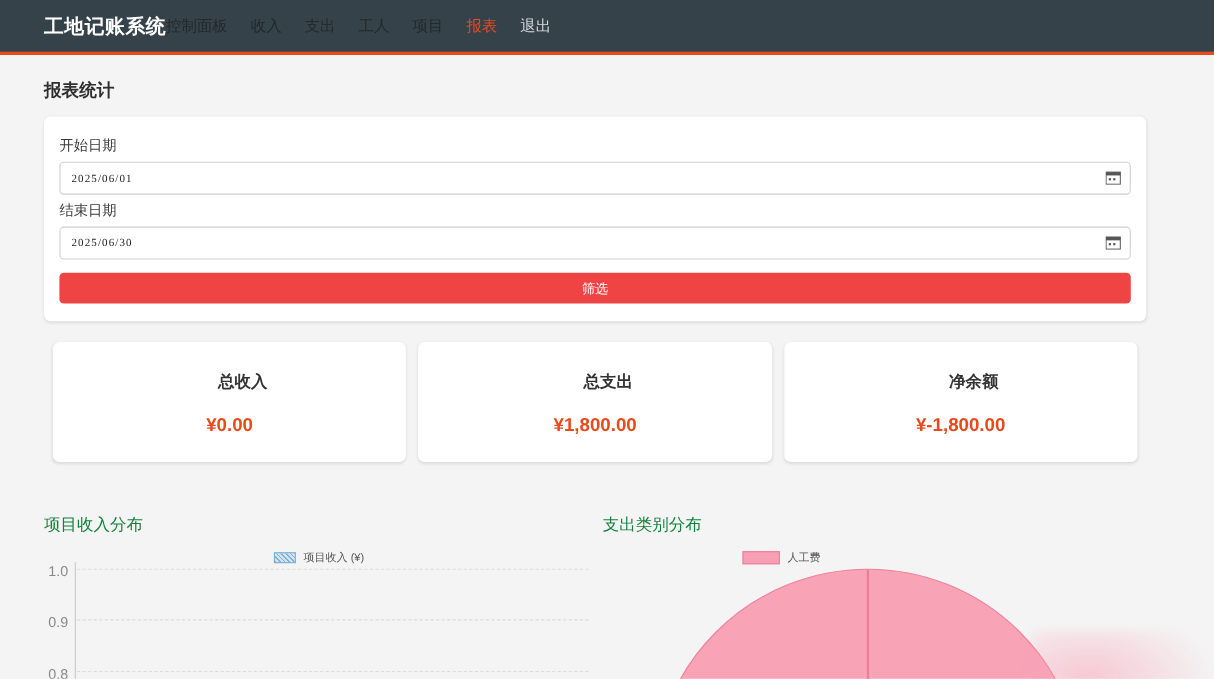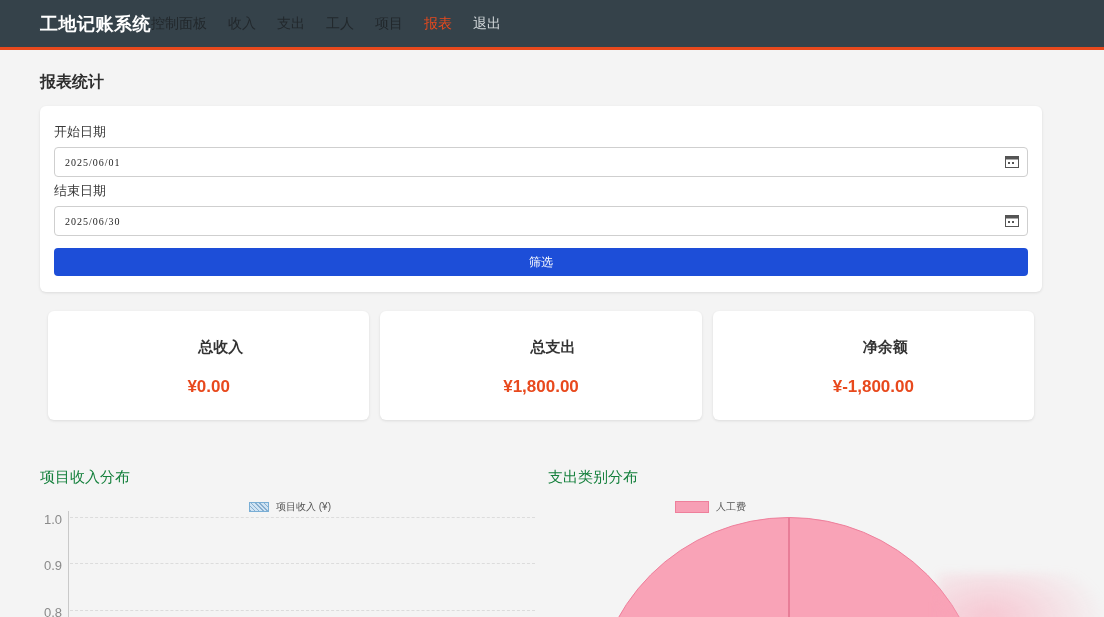--- a/index.html
+++ b/index.html
@@ -36,21 +36,21 @@
     width:100%; height:30px;
     border:1px solid #cfcfcf; border-radius:4px;
     background:#fff; padding:0 28px 0 10px;
     font-family:"Liberation Serif", serif;
     font-size:10px; letter-spacing:1px; color:#222;
     outline:none;
   }
   .cal-icon { position:absolute; right:9px; top:8px; width:14px; height:13px; cursor:pointer; }
   .filter-btn {
     display:block; width:100%; height:28px; margin-top:12px;
-    background:#1d4ed8; border:none; border-radius:4px;
+    background:#ef4444; border:none; border-radius:4px;
     color:#ffffff; font-size:12px; cursor:pointer;
     font-family:"Liberation Sans", sans-serif;
   }
   
   .stat-row { display:flex; gap:11px; margin:19px 8px 0; }
   .stat-card {
     flex:1; background:#ffffff; border-radius:6px;
     box-shadow:0 1px 3px rgba(0,0,0,.10);
     text-align:center; padding:27px 0 23px;
   }

